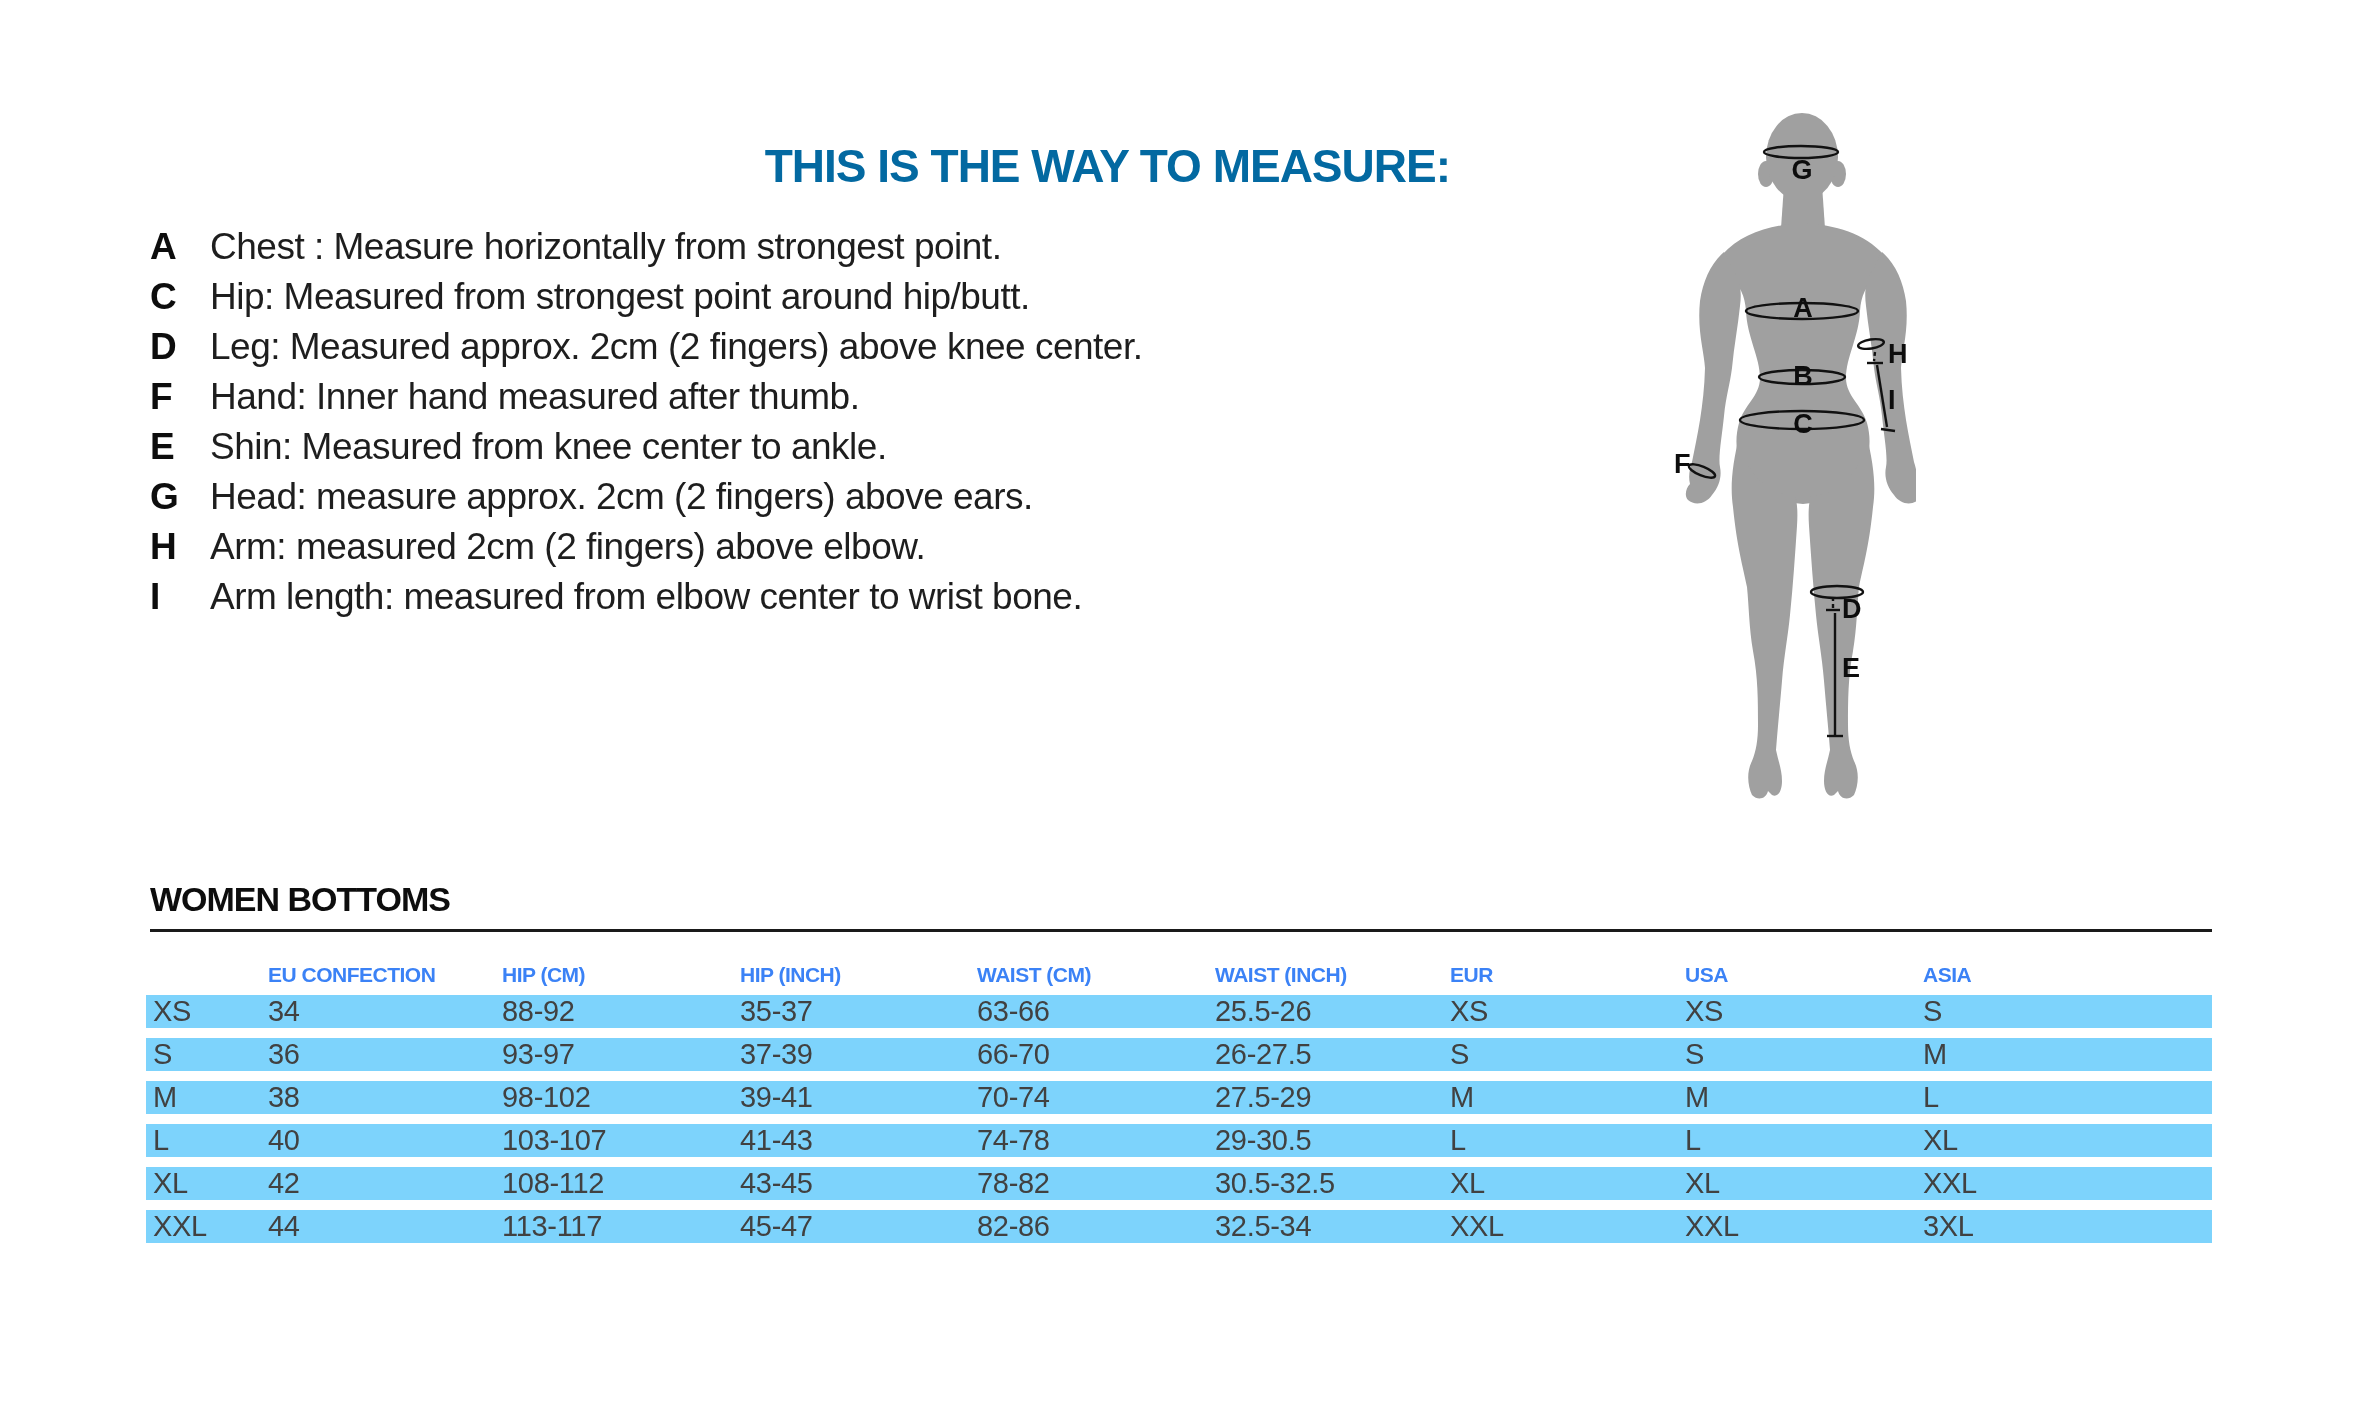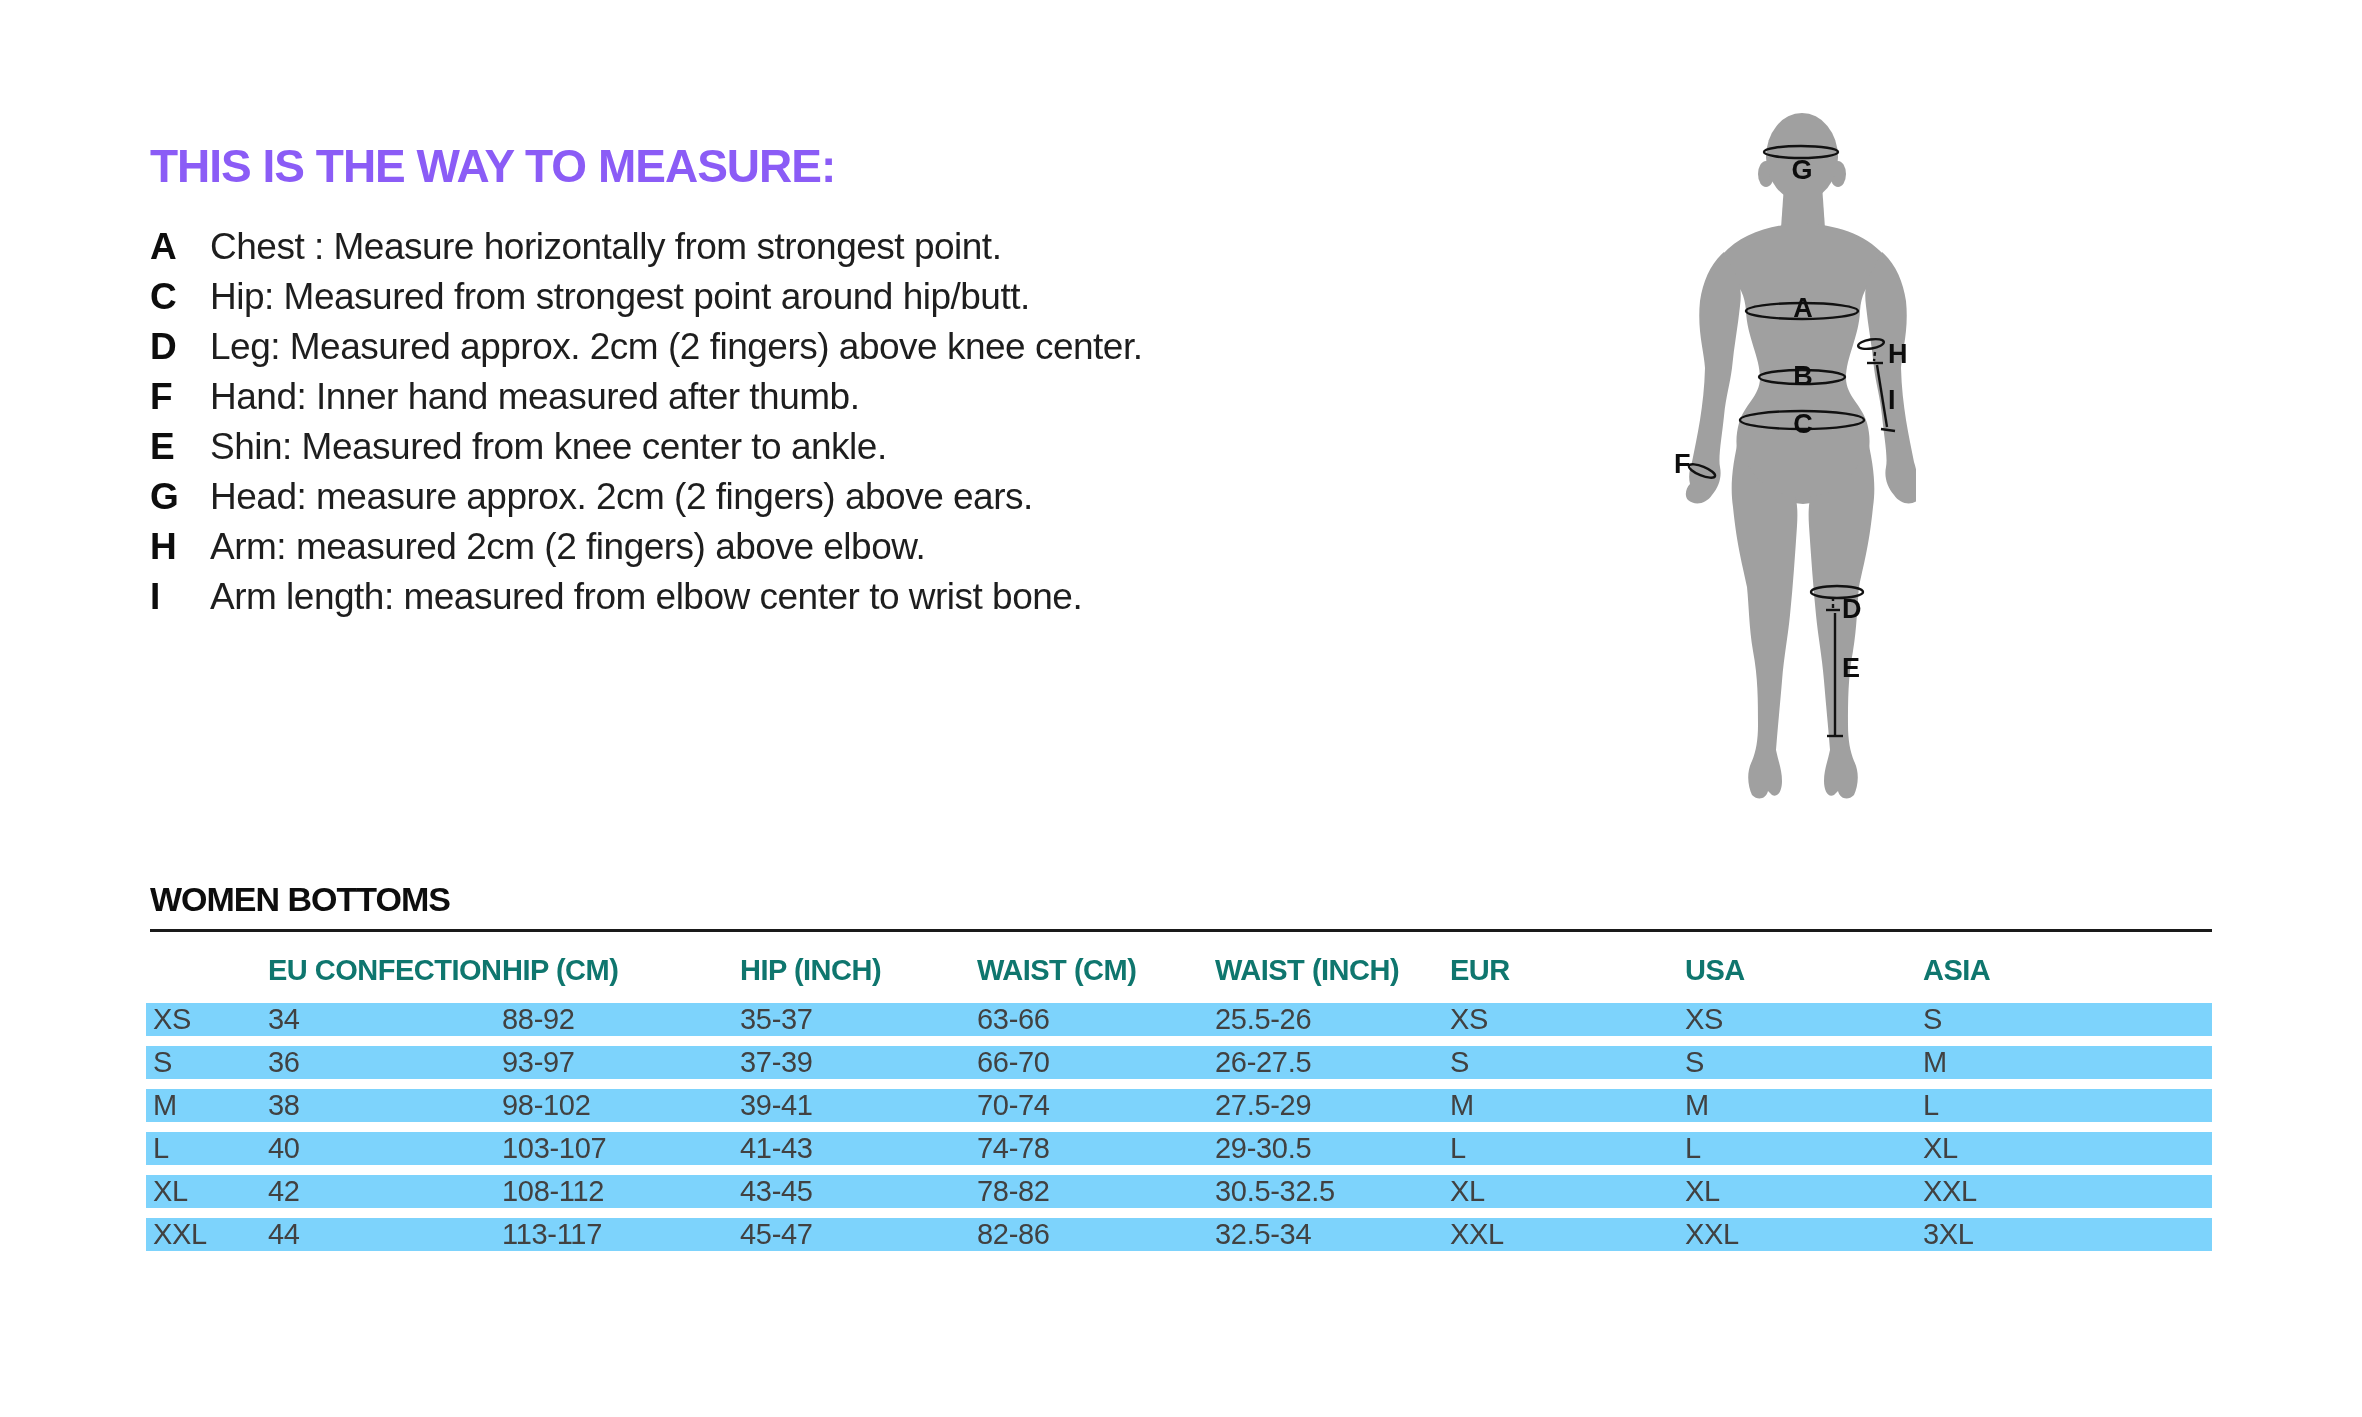--- a/index.html
+++ b/index.html
@@ -6,21 +6,21 @@
   .canvas {
     position:relative; width:2362px; height:1417px; background:#ffffff;
     font-family:"Liberation Sans", sans-serif; color:#111;
     overflow:hidden;
   }
 
   
   .measure-section { position:absolute; left:150px; top:140px; width:1300px; }
   .measure-title {
     margin:0 0 30px 0; font-size:46px; line-height:52px; font-weight:700;
-    letter-spacing:-1px; color:#8b5cf6; white-space:nowrap;
+    letter-spacing:-1px; color:#0369a1; white-space:nowrap;text-align:right;
   }
   .m-row { line-height:50px; font-size:37px; letter-spacing:-0.5px; color:#1e1e1e; white-space:nowrap; }
   .m-key { display:inline-block; width:60px; font-weight:700; color:#0d0d0d; }
   .m-text { font-weight:400; }
 
   
   .figure-wrap { position:absolute; left:1660px; top:105px; width:256px; height:700px; }
   .figure-wrap svg { display:block; width:256px; height:700px; }
   .fig-label { font-family:"Liberation Sans", sans-serif; font-size:27px; font-weight:700; fill:#0d0d0d; }
 
@@ -39,22 +39,22 @@
     position:absolute; left:146px; top:946px;
     border-collapse:collapse; table-layout:fixed; width:2066px;
   }
   .size-table th, .size-table td {
     padding:0; text-align:left; white-space:nowrap; overflow:visible;
   }
   .size-table th:first-child, .size-table td:first-child { padding-left:7px; }
   .group-row td { height:38px; vertical-align:bottom; }
   .alnum-cell { font-size:27px; font-weight:700; letter-spacing:-0.5px; color:#0d0d0d; }
   .header-row th {
-    height:41px; vertical-align:bottom; padding-bottom:16px;
-    font-size:29px; font-weight:700; letter-spacing:-0.5px; color:#0f766e;
+    height:41px; vertical-align:bottom; padding-bottom:8px;
+    font-size:21px; font-weight:700; letter-spacing:-0.5px; color:#3b82f6;
   }
   .size-table tbody td {
     height:32px; vertical-align:middle; background:#7dd3fc;
     border-bottom:10px solid #ffffff;
     font-size:29px; font-weight:400; letter-spacing:-0.3px; color:#414141;
   }
 </style>
 </head>
 <body>
 

